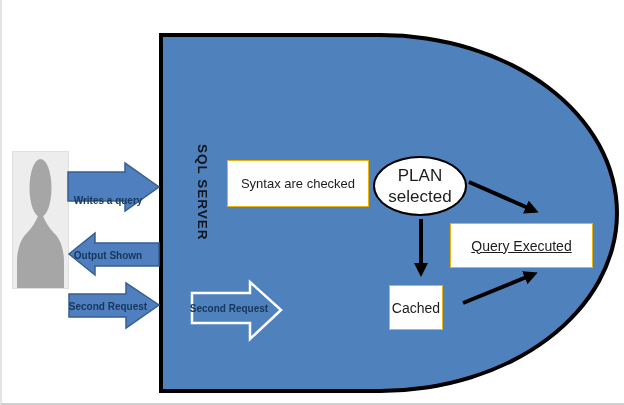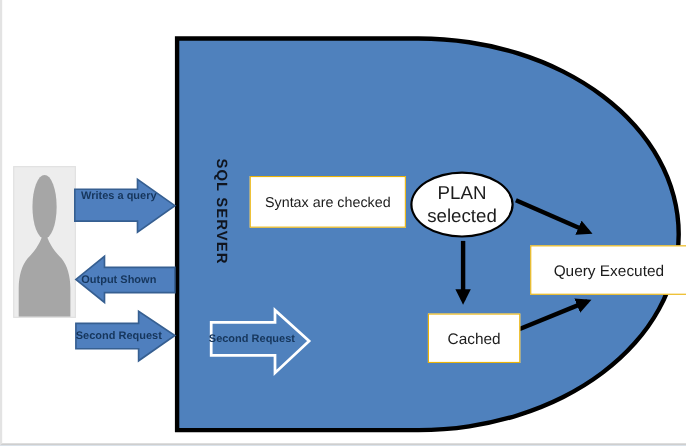--- a/index.html
+++ b/index.html
@@ -19,22 +19,22 @@
     writing-mode:vertical-rl;text-orientation:mixed;
     font-weight:bold;font-size:13.5px;letter-spacing:1px;color:#10151f;
     display:flex;align-items:center;justify-content:center;
   }
   .node{
     position:absolute;background:#ffffff;border:1px solid #eab308;
     display:flex;align-items:center;justify-content:center;
     color:#1c1c1c;text-align:center;box-sizing:border-box;
   }
   .node-syntax{left:225px;top:160px;width:142px;height:47px;font-size:13px;}
-  .node-query{left:480px;top:223px;width:143px;height:45px;font-size:14px;}
-  .node-cached{left:387px;top:285px;width:84px;height:45px;font-size:14px;}
+  .node-query{left:448px;top:223px;width:143px;height:45px;font-size:14px;text-decoration:underline;}
+  .node-cached{left:387px;top:285px;width:54px;height:45px;font-size:14px;}
   .node-plan{
     left:371px;top:156px;width:94px;height:60px;border-radius:50%;
     border:2.5px solid #000;font-size:17px;line-height:1.25;white-space:pre-line;
   }
   .overlay{position:absolute;left:0;top:0;width:624px;height:405px;pointer-events:none;}
   .arrow-label{
     position:absolute;font-size:10px;font-weight:600;color:#16365c;
     text-align:center;white-space:nowrap;transform:translate(-50%,-50%);
   }
   .person{
@@ -70,21 +70,21 @@
     <polygon points="157,243 93,243 93,233 67,254 93,275 93,266 157,266" fill="#4f7fbe" stroke="#365f91" stroke-width="1.5"></polygon>
     <polygon points="67,294 124,294 124,283 157,305 124,328 124,317 67,317" fill="#4f7fbe" stroke="#365f91" stroke-width="1.5"></polygon>
 
     <polygon points="190,293 248,293 248,282 279,310 248,339 248,323 190,323" fill="none" stroke="#ffffff" stroke-width="2.5"></polygon>
 
     <line x1="467" y1="182" x2="533" y2="211" stroke="#000" stroke-width="4" marker-end="url(#ah)"></line>
     <line x1="419" y1="219" x2="419" y2="273" stroke="#000" stroke-width="4" marker-end="url(#ah)"></line>
     <line x1="461" y1="303" x2="532" y2="274" stroke="#000" stroke-width="4" marker-end="url(#ah)"></line>
   </svg>
 
-  <div class="arrow-label" style="left:106px;top:178px;">Writes a query</div>
+  <div class="arrow-label" style="left:106px;top:200px;">Writes a query</div>
   <div class="arrow-label" style="left:106px;top:255px;">Output Shown</div>
   <div class="arrow-label" style="left:106px;top:306px;">Second Request</div>
   <div class="arrow-label" style="left:227px;top:308px;">Second Request</div>
 
   <div class="node node-syntax">Syntax are checked</div>
   <div class="node node-plan">PLAN
 selected</div>
   <div class="node node-query">Query Executed</div>
   <div class="node node-cached">Cached</div>
 

